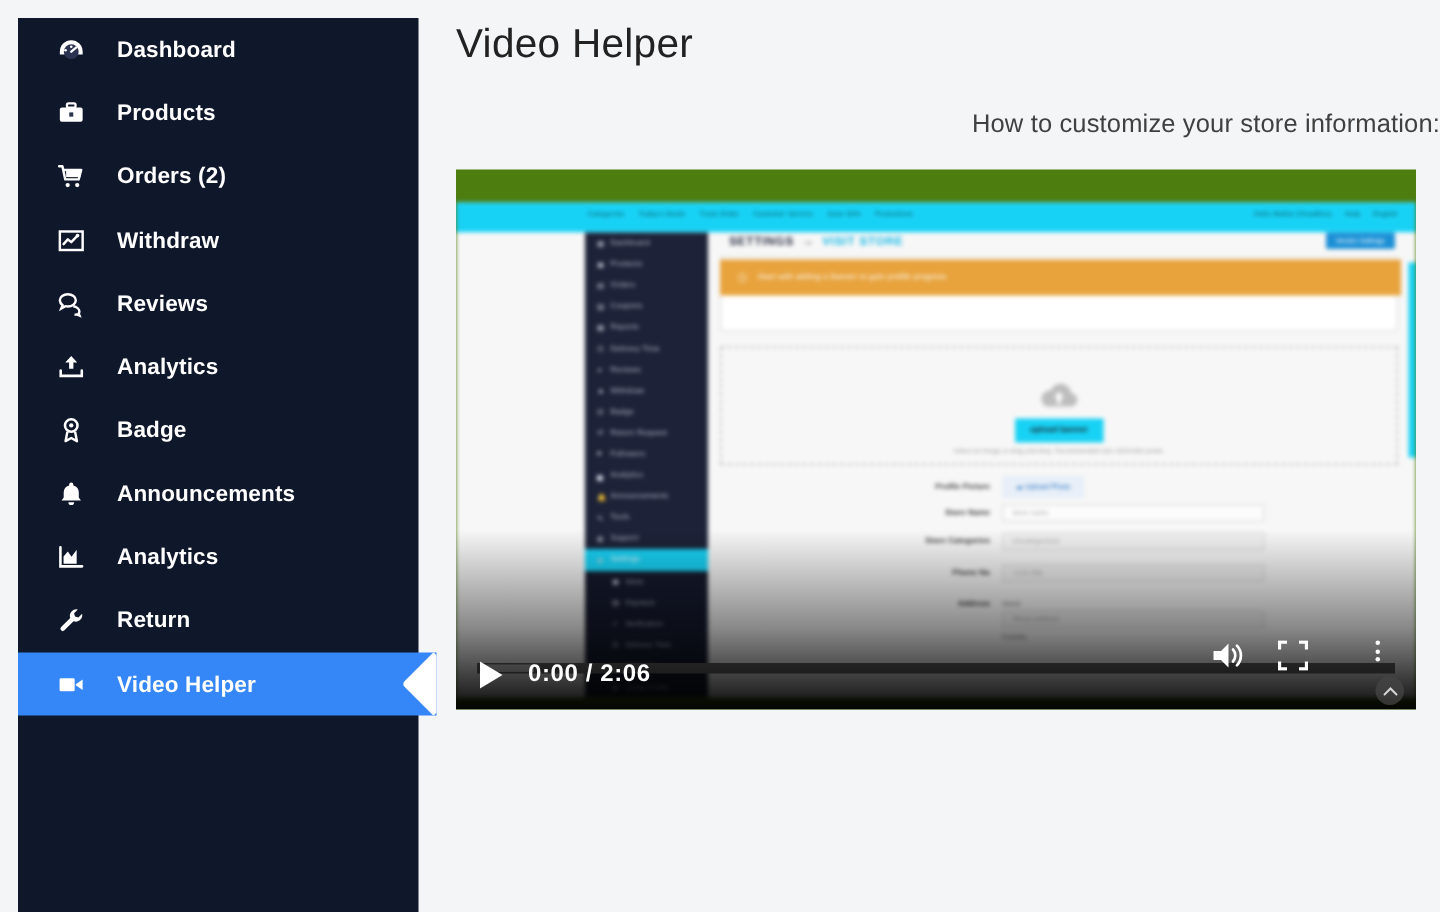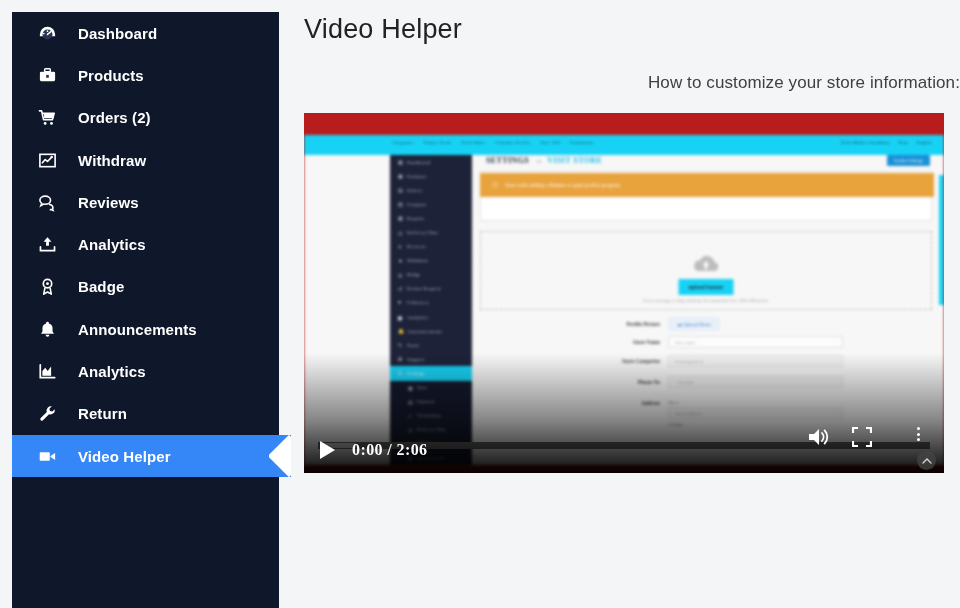--- a/index.html
+++ b/index.html
@@ -72,23 +72,22 @@
     font-size: 17px;
     color: #404040;
     letter-spacing: .1px;
     text-align: right;
   }
 
   
   #player {
     position: absolute; left: 0; top: 113px;
     width: 640px; height: 360px;
-    background: #b91c1c;
+    background: #4d7c0f;
     overflow: hidden;
-    font-family: Liberation Serif, serif;
   }
   
   #vid-content {
     position: absolute; left: 0; top: 22px;
     width: 640px; height: 330px;
     background: #ffffff;
     filter: blur(1.35px);
   }
   #vid-topbar {
     position: absolute; left: 0; top: 0;

